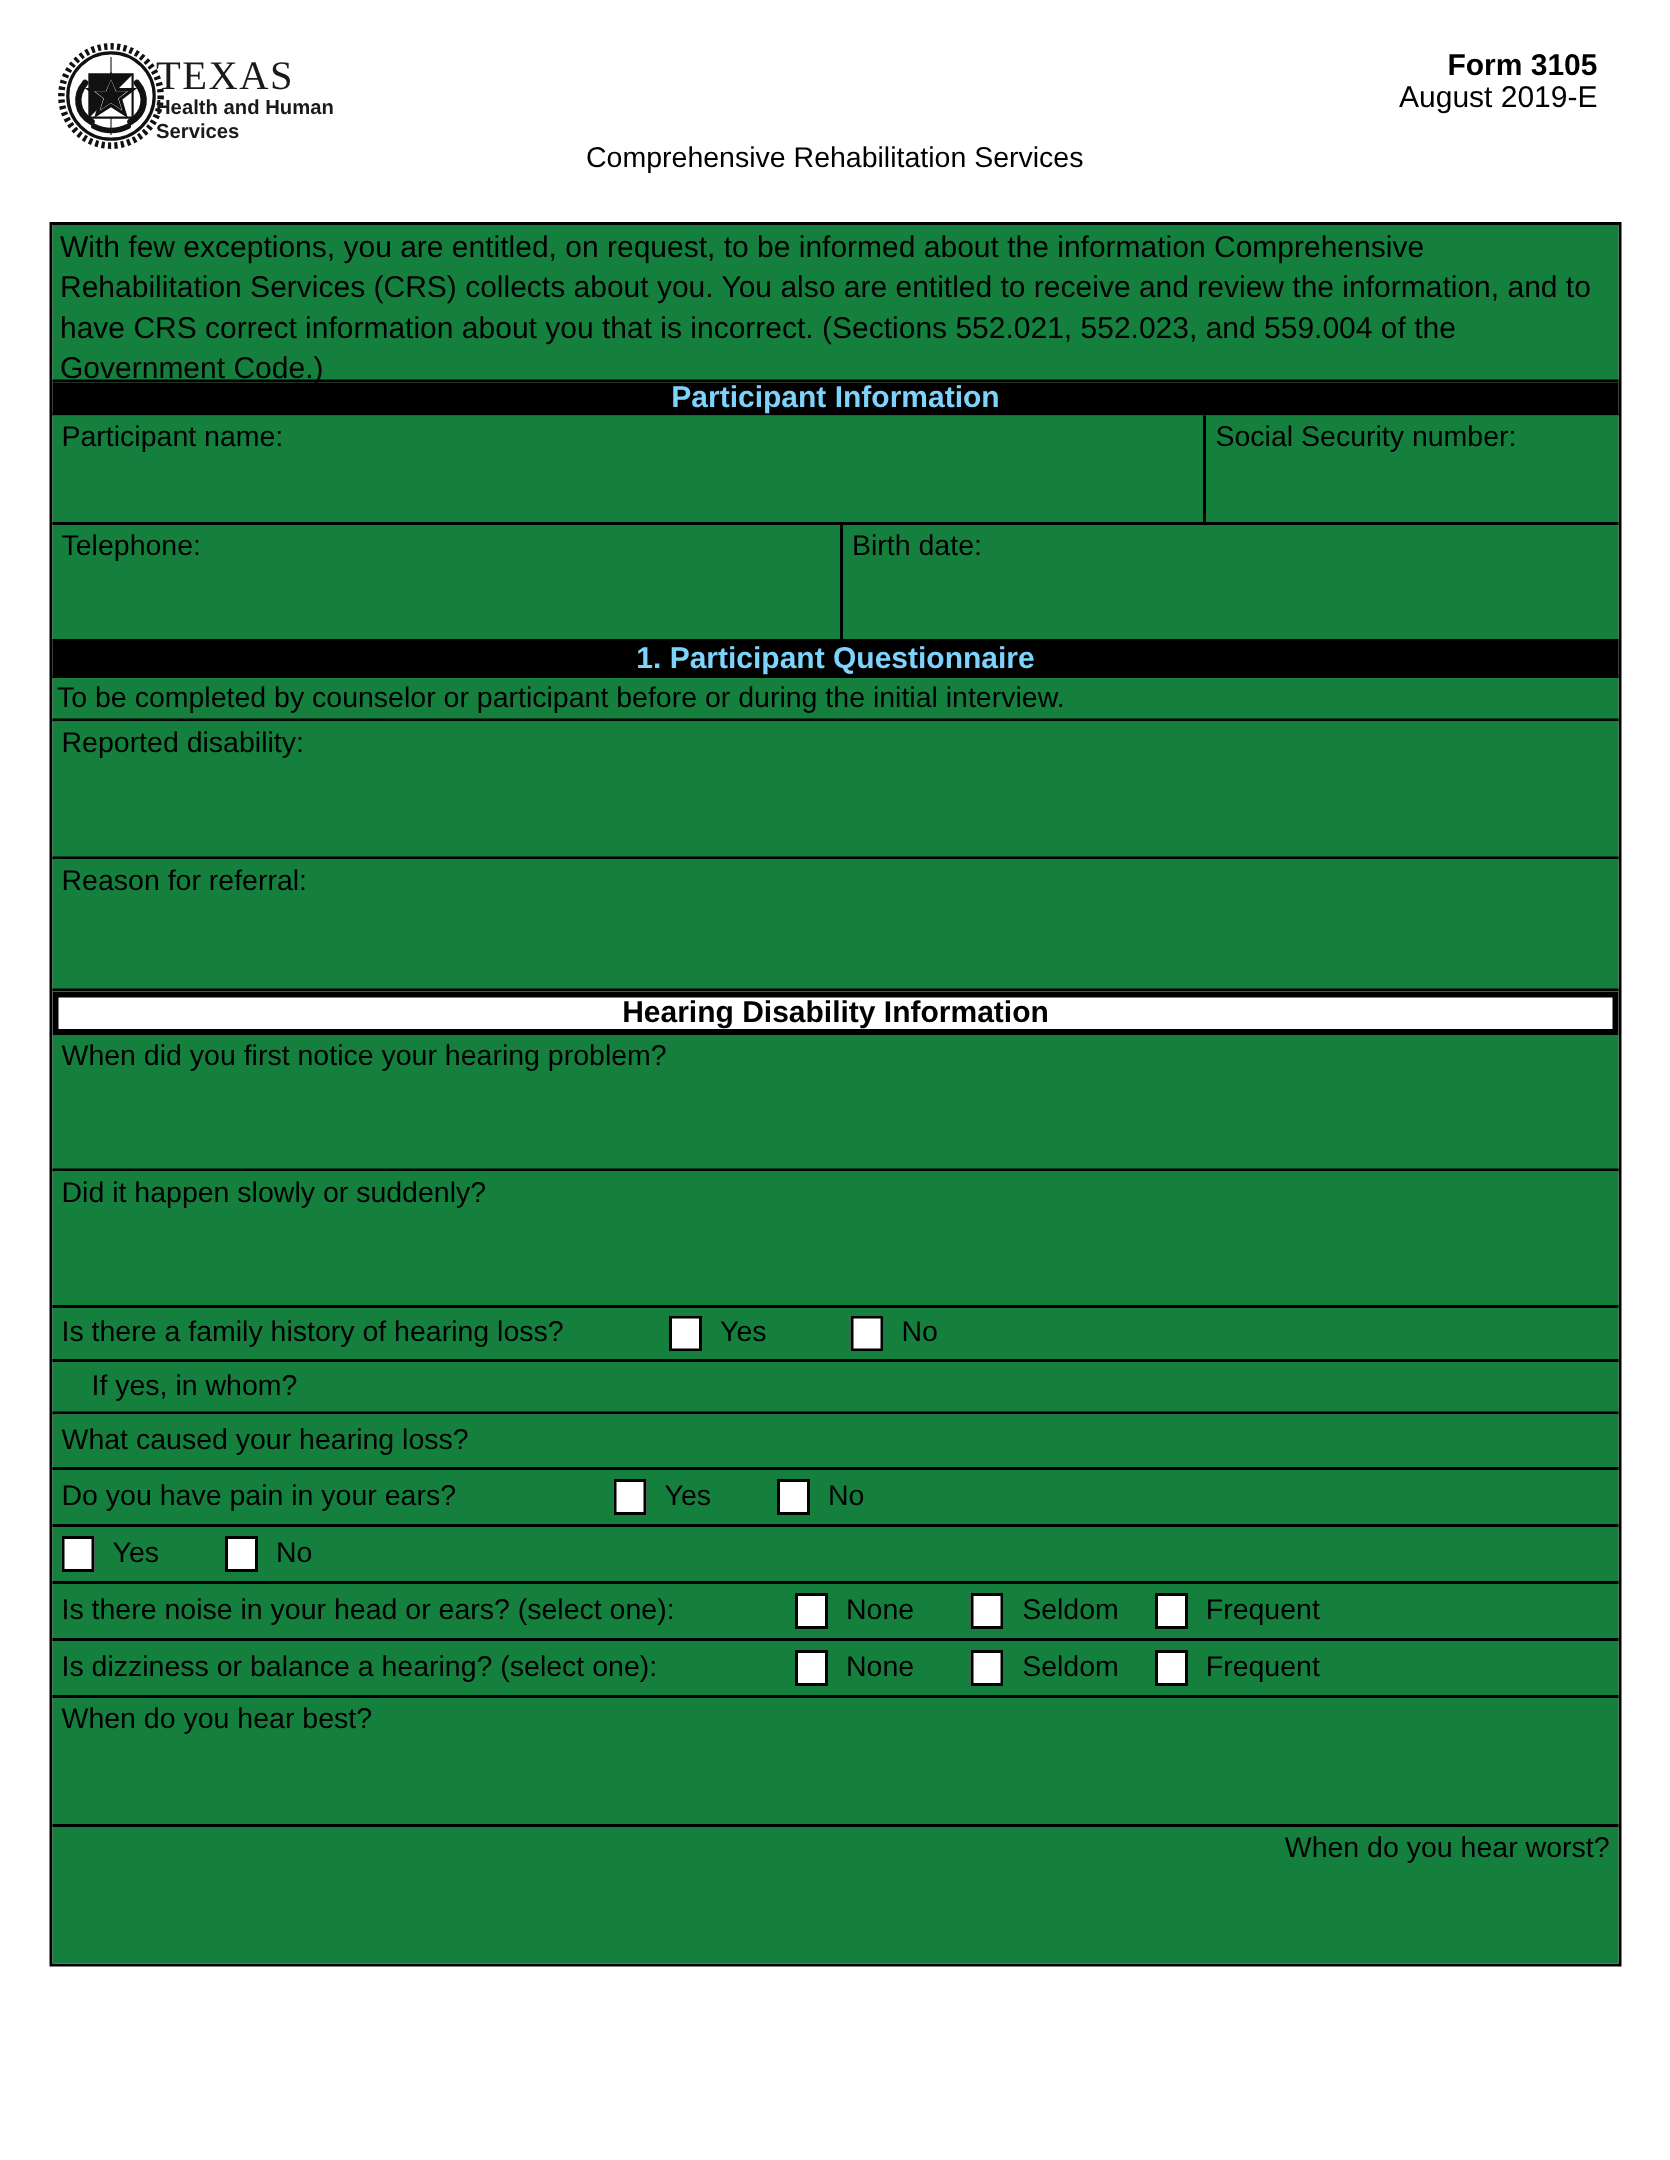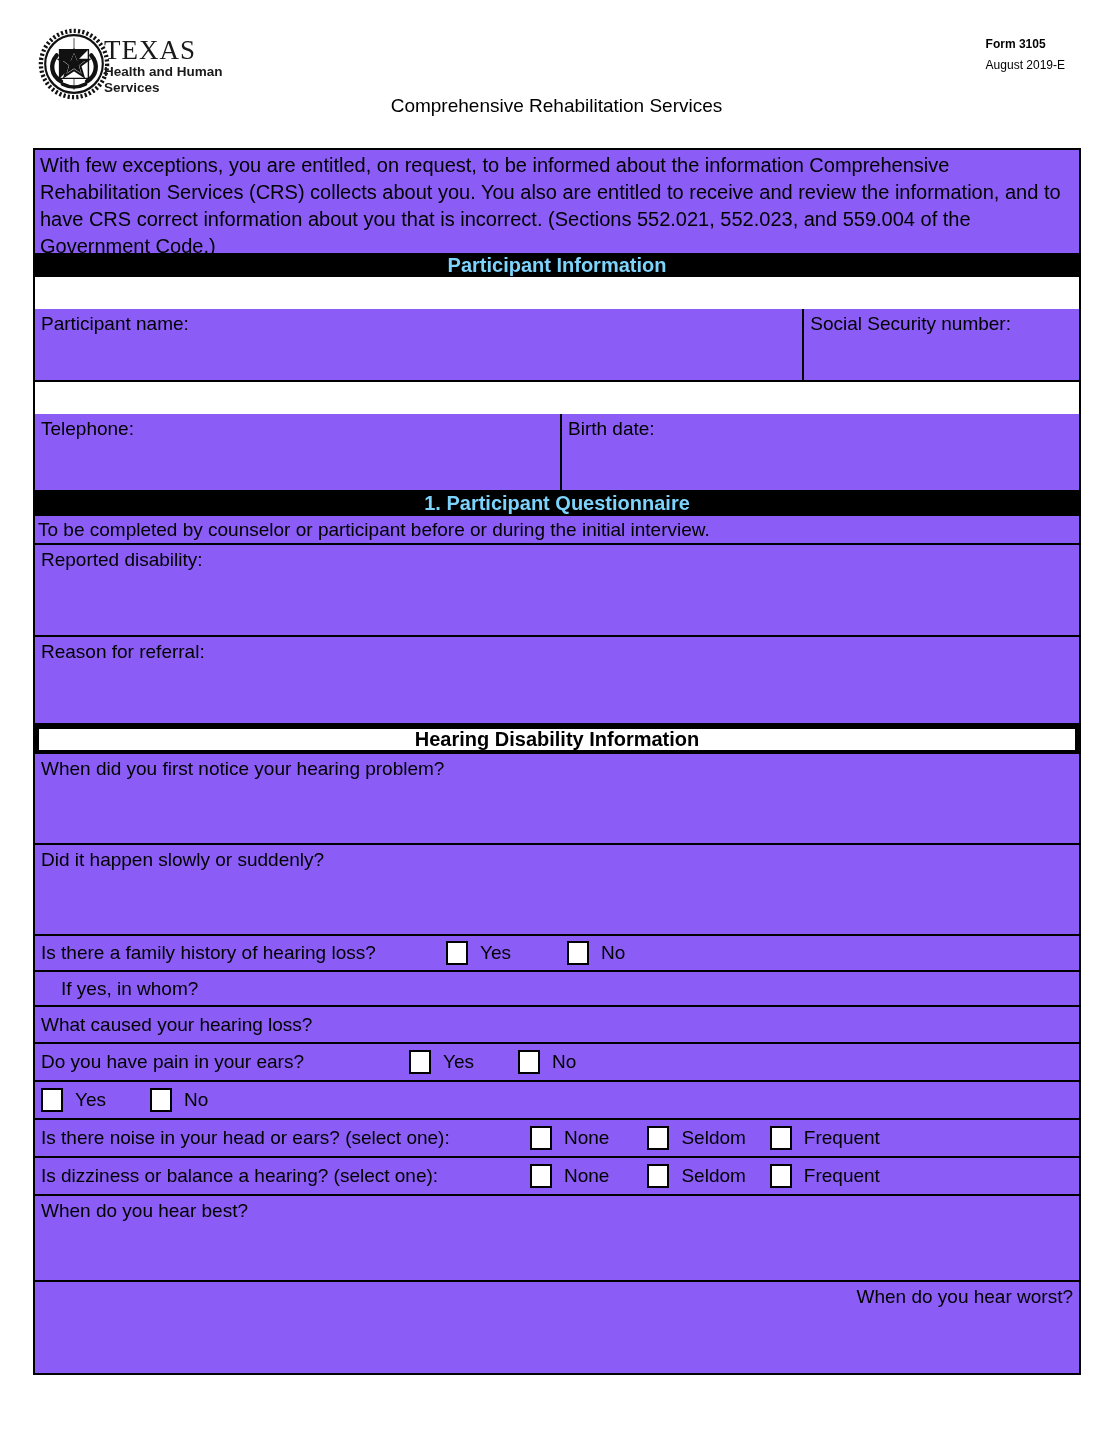--- a/index.html
+++ b/index.html
@@ -14,47 +14,47 @@
 
   
   .hdr { position: absolute; top: 0; left: 0; width: 1113px; }
   .seal { position: absolute; left: 38px; top: 28px; width: 72px; height: 72px; }
   .logo-text { position: absolute; left: 104px; top: 36px; }
   .logo-org {
     font-family: "Liberation Serif", serif;
     font-size: 27px; letter-spacing: 1px; line-height: 28px; color: #1a1a1a;
   }
   .logo-sub { font-size: 13.5px; font-weight: bold; line-height: 16px; color: #1a1a1a; }
-  .form-id { position: absolute; right: 48px; top: 34px; text-align: left; font-size: 12px; line-height: 21px; }
+  .form-id { position: absolute; right: 48px; top: 34px; text-align: right; font-size: 20px; line-height: 21px; }
   .form-id .num { font-weight: bold; }
 
   .center-titles { position: absolute; top: 94px; left: 0; width: 1113px; text-align: center; }
   .prog-title { font-size: 19px; line-height: 23px; }
   .doc-title { font-size: 21px; font-weight: bold; line-height: 25px; }
 
   
   .ftable {
     position: absolute; left: 33px; top: 148px; width: 1048px;
     border: 2px solid #000;
     font-size: 19px;
   }
-  .row { border-bottom: 2px solid #000; position: relative; background: #8b5cf6; }
+  .row { border-bottom: 2px solid #000; position: relative; background: #15803d; }
   .row:last-child { border-bottom: none; align-items: flex-end; }
   .row .pad { padding: 3px 3px; }
 
   .notice { height: 105px; font-size: 20px; line-height: 27px; padding: 2px 5px; }
 
   .bar {
     background: #000; color: #7dd3fc; font-weight: bold; text-align: center;
     font-size: 20px; display: flex; align-items: center; justify-content: center;
   }
   .bar1 { height: 22px; }
   .bar2 { height: 24px; }
 
-  .split { display: flex; margin-top: 32px; }
+  .split { display: flex; }
   .cell { display: flex; flex-direction: column; }
   .cell .lbl { padding: 4px 6px; }
   .vdiv { border-right: 2px solid #000; }
 
   .r-name { height: 73px; }
   .c-name { width: 787px; }
   .c-ssn  { width: 281px; }
   .r-phone { height: 78px; }
   .c-tel { width: 528px; }
   .c-birth { width: 518px; }

